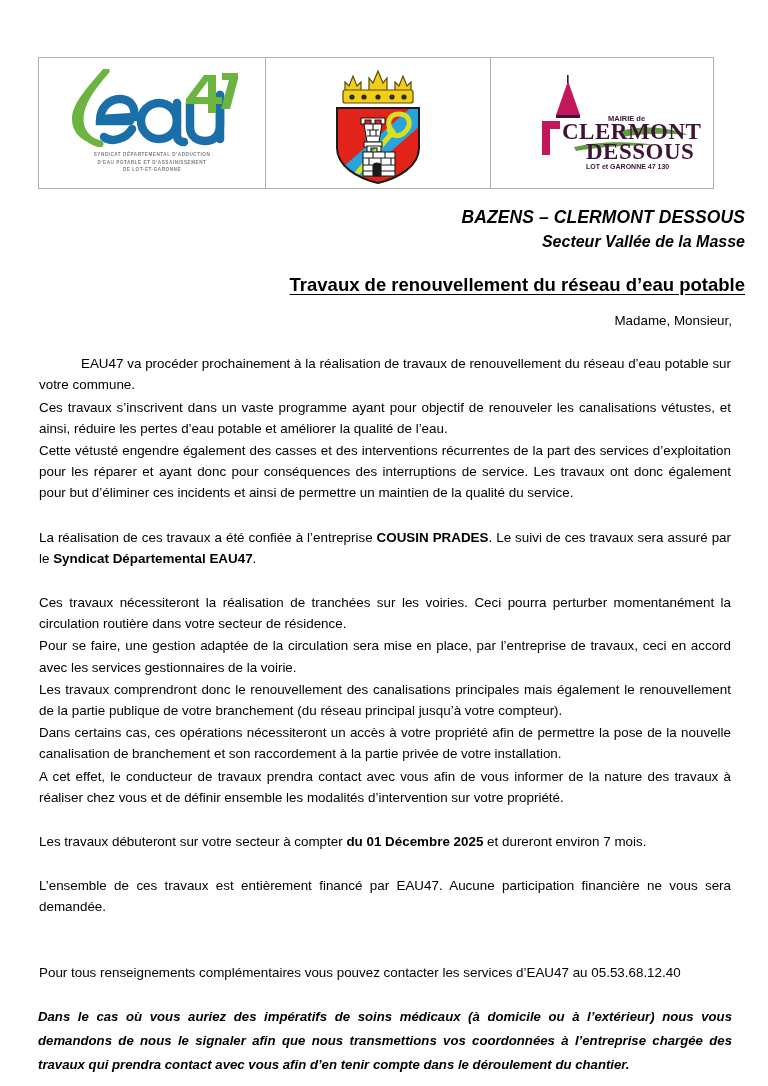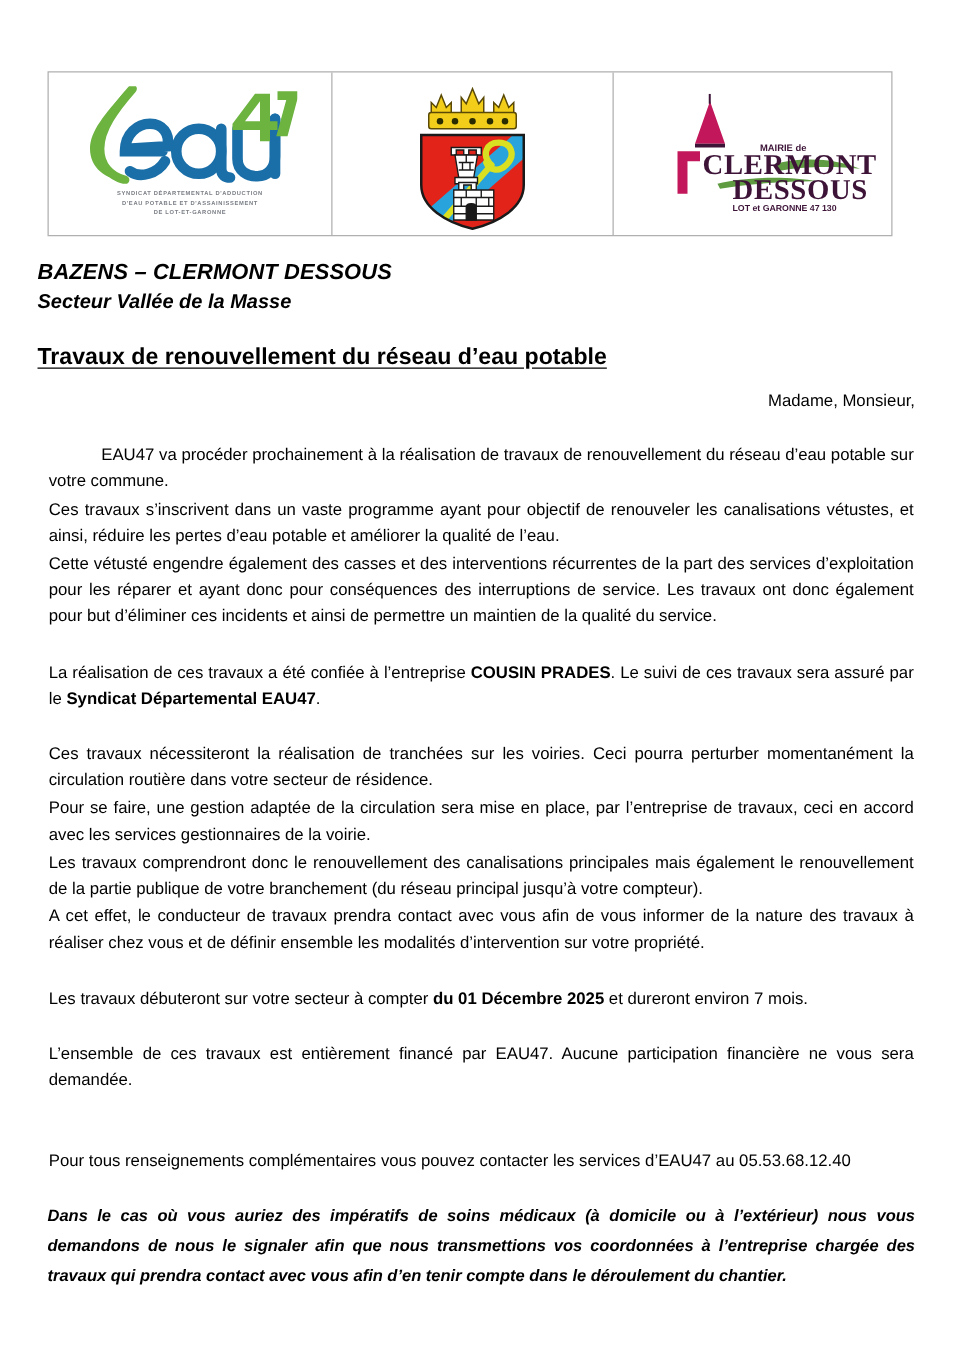--- a/index.html
+++ b/index.html
@@ -85,24 +85,24 @@
   
   .mairie-logo {
     width: 200px;
     height: 96px;
     position: relative;
   }
 
   
   .title-block {
     position: absolute;
-    left: 30px;
+    left: 53px;
     top: 205px;
     width: 692px;
-    text-align: left;
+    text-align: right;
   }
   .title-line1 {
     font-size: 17.5px;
     font-weight: bold;
     font-style: italic;
     line-height: 25px;
     letter-spacing: 0.1px;
   }
   .title-line2 {
     font-size: 16px;
@@ -282,20 +282,21 @@
 
     <div class="gap-md"></div>
 
     <p class="p"><span>La réalisation de ces travaux a été confiée à l’entreprise </span><span class="bold">COUSIN PRADES</span><span>. Le suivi de ces travaux sera assuré par le </span><span class="bold">Syndicat Départemental EAU47</span><span>.</span></p>
 
     <div class="gap-md"></div>
 
     <p class="p">Ces travaux nécessiteront la réalisation de tranchées sur les voiries. Ceci pourra perturber momentanément la circulation routière dans votre secteur de résidence.</p>
     <p class="p">Pour se faire, une gestion adaptée de la circulation sera mise en place, par l’entreprise de travaux, ceci en accord avec les services gestionnaires de la voirie.</p>
     <p class="p">Les travaux comprendront donc le renouvellement des canalisations principales mais également le renouvellement de la partie publique de votre branchement (du réseau principal jusqu’à votre compteur).</p>
+    <p class="p">Dans certains cas, ces opérations nécessiteront un accès à votre propriété afin de permettre la pose de la nouvelle canalisation de branchement et son raccordement à la partie privée de votre installation.</p>
     <p class="p">A cet effet, le conducteur de travaux prendra contact avec vous afin de vous informer de la nature des travaux à réaliser chez vous et de définir ensemble les modalités d’intervention sur votre propriété.</p>
 
     <div class="gap-md"></div>
 
     <p class="p"><span>Les travaux débuteront sur votre secteur à compter </span><span class="bold">du 01 Décembre 2025</span><span> et dureront environ 7 mois.</span></p>
 
     <div class="gap-md"></div>
 
     <p class="p">L’ensemble de ces travaux est entièrement financé par EAU47. Aucune participation financière ne vous sera demandée.</p>
 

